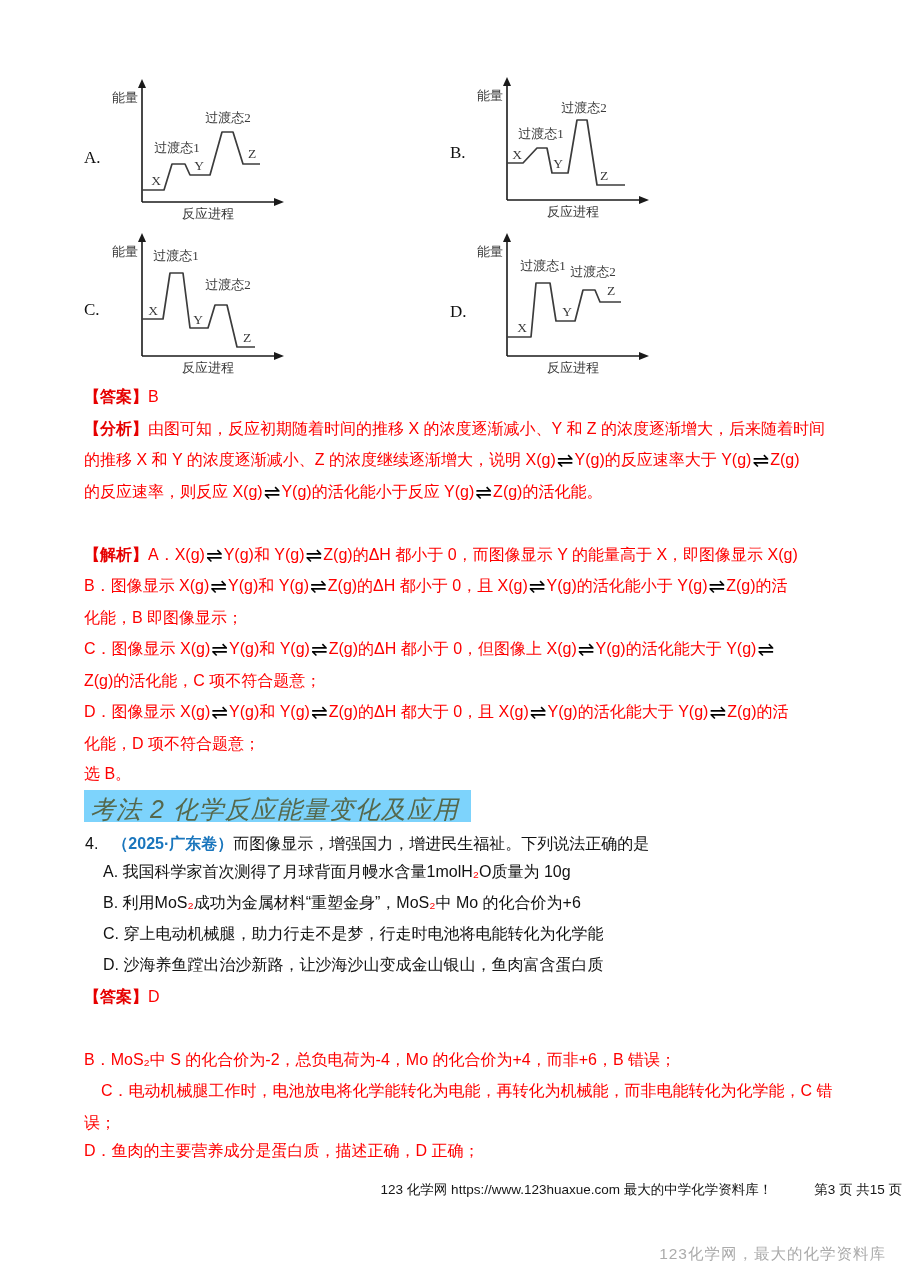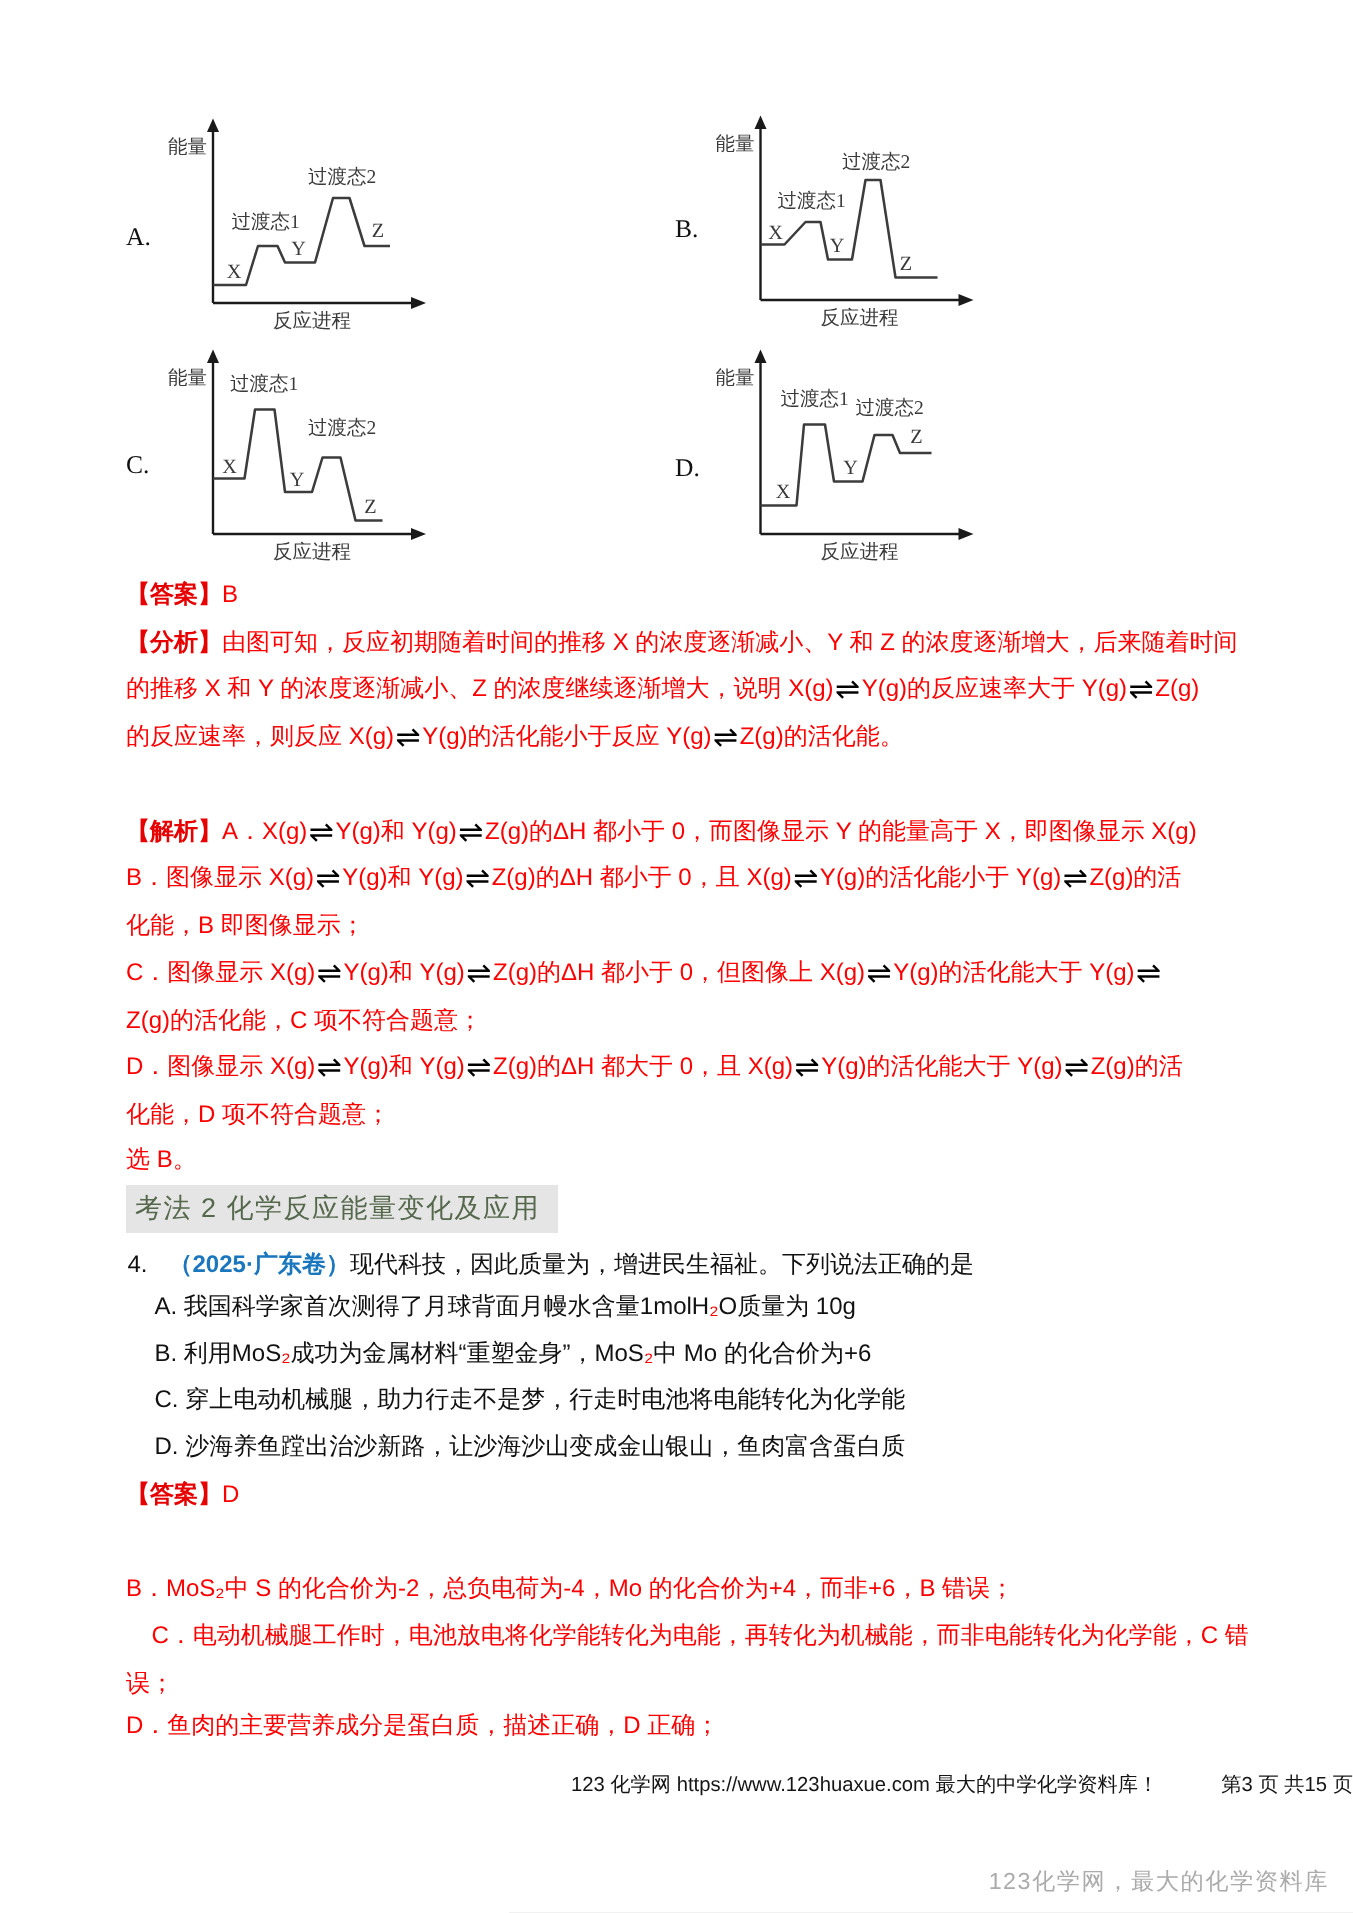--- a/index.html
+++ b/index.html
@@ -15,22 +15,22 @@
   .seg.num{margin-right:14px;}
   .opt{left:103px;}
   .diagram{position:absolute;width:210px;height:145px;}
   .diagram text{font-family:"Liberation Serif",serif;fill:#3a3a3a;}
   .diagram .cn{font-size:13px;}
   .diagram .pt{font-size:13.5px;}
   .curve{fill:none;stroke:#3c3c3c;stroke-width:1.7;stroke-linejoin:round;}
   .axis{stroke:#1a1a1a;stroke-width:1.6;}
   .ah{fill:#1a1a1a;}
   .optletter{position:absolute;font-size:17px;color:#111;font-family:"Liberation Serif",serif;}
-  .hdrbar{position:absolute;left:84px;top:790px;height:24px;background:#e5e5e5;
-          color:#55684c;font-size:18px;letter-spacing:1px;padding:3px 12px 5px 6px;white-space:nowrap;}
+  .hdrbar{position:absolute;left:84px;top:790px;height:24px;background:#7dd3fc;
+          color:#55684c;font-size:25px;letter-spacing:1px;padding:3px 12px 5px 6px;white-space:nowrap;font-style:italic;}
   .footer{position:absolute;top:1181px;left:0;width:100%;text-align:right;font-size:13.5px;color:#151515;white-space:nowrap;}
   .footer .gap{display:inline-block;width:42px;}
   .wm{position:absolute;top:1244px;right:16px;font-size:15.5px;color:#ababab;letter-spacing:1px;}
 </style>
 </head>
 <body>
 
 <div id="page">
 
   <div class="optletter" style="left:84px;top:148px;">A.</div>
@@ -107,21 +107,21 @@
   <div class="line" style="top:574px;"><span class="seg r">B．图像显示 X(g)</span><span class="seg a">⇌</span><span class="seg r">Y(g)和 Y(g)</span><span class="seg a">⇌</span><span class="seg r">Z(g)的ΔH 都小于 0，且 X(g)</span><span class="seg a">⇌</span><span class="seg r">Y(g)的活化能小于 Y(g)</span><span class="seg a">⇌</span><span class="seg r">Z(g)的活</span></div>
   <div class="line" style="top:606px;"><span class="seg r">化能，B 即图像显示；</span></div>
   <div class="line" style="top:637px;"><span class="seg r">C．图像显示 X(g)</span><span class="seg a">⇌</span><span class="seg r">Y(g)和 Y(g)</span><span class="seg a">⇌</span><span class="seg r">Z(g)的ΔH 都小于 0，但图像上 X(g)</span><span class="seg a">⇌</span><span class="seg r">Y(g)的活化能大于 Y(g)</span><span class="seg a">⇌</span></div>
   <div class="line" style="top:669px;"><span class="seg r">Z(g)的活化能，C 项不符合题意；</span></div>
   <div class="line" style="top:700px;"><span class="seg r">D．图像显示 X(g)</span><span class="seg a">⇌</span><span class="seg r">Y(g)和 Y(g)</span><span class="seg a">⇌</span><span class="seg r">Z(g)的ΔH 都大于 0，且 X(g)</span><span class="seg a">⇌</span><span class="seg r">Y(g)的活化能大于 Y(g)</span><span class="seg a">⇌</span><span class="seg r">Z(g)的活</span></div>
   <div class="line" style="top:732px;"><span class="seg r">化能，D 项不符合题意；</span></div>
   <div class="line" style="top:762px;"><span class="seg r">选 B。</span></div>
 
   <div class="hdrbar">考法 2  化学反应能量变化及应用</div>
 
-  <div class="line" style="top:832px;left:85px;"><span class="seg k num">4.</span><span class="seg b">（2025·广东卷）</span><span class="seg k">现代科技，因此质量为，增进民生福祉。下列说法正确的是</span></div>
+  <div class="line" style="top:832px;left:85px;"><span class="seg k num">4.</span><span class="seg b">（2025·广东卷）</span><span class="seg k">而图像显示，增强国力，增进民生福祉。下列说法正确的是</span></div>
   <div class="line opt" style="top:860px;"><span class="seg k">A. 我国科学家首次测得了月球背面月幔水含量1molH</span><span class="seg r">₂</span><span class="seg k">O质量为 10g</span></div>
   <div class="line opt" style="top:891px;"><span class="seg k">B. 利用MoS</span><span class="seg r">₂</span><span class="seg k">成功为金属材料“重塑金身”，MoS</span><span class="seg r">₂</span><span class="seg k">中 Mo 的化合价为+6</span></div>
   <div class="line opt" style="top:922px;"><span class="seg k">C. 穿上电动机械腿，助力行走不是梦，行走时电池将电能转化为化学能</span></div>
   <div class="line opt" style="top:953px;"><span class="seg k">D. 沙海养鱼蹚出治沙新路，让沙海沙山变成金山银山，鱼肉富含蛋白质</span></div>
 
   <div class="line" style="top:985px;"><span class="seg rb">【答案】</span><span class="seg r">D</span></div>
 
   <div class="line" style="top:1048px;"><span class="seg r">B．MoS₂中 S 的化合价为-2，总负电荷为-4，Mo 的化合价为+4，而非+6，B 错误；</span></div>
   <div class="line" style="top:1079px;margin-left:17px;"><span class="seg r">C．电动机械腿工作时，电池放电将化学能转化为电能，再转化为机械能，而非电能转化为化学能，C 错</span></div>
   <div class="line" style="top:1111px;"><span class="seg r">误；</span></div>

